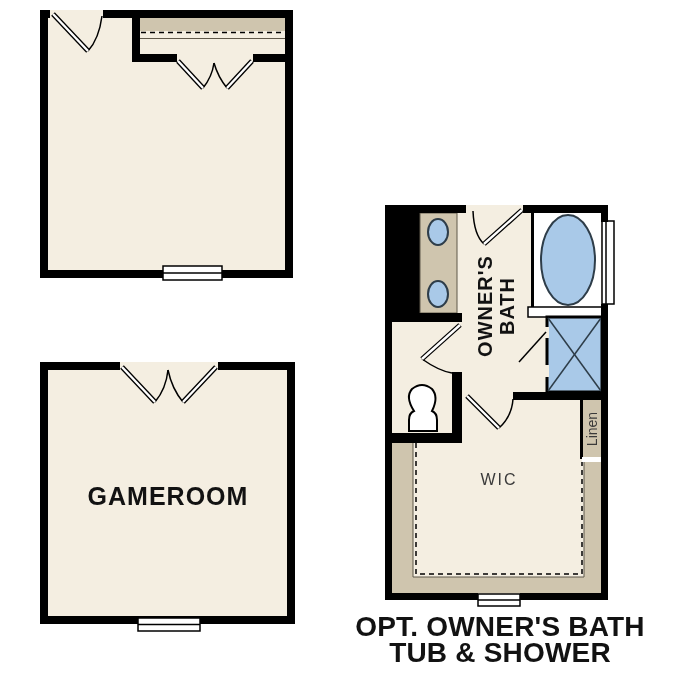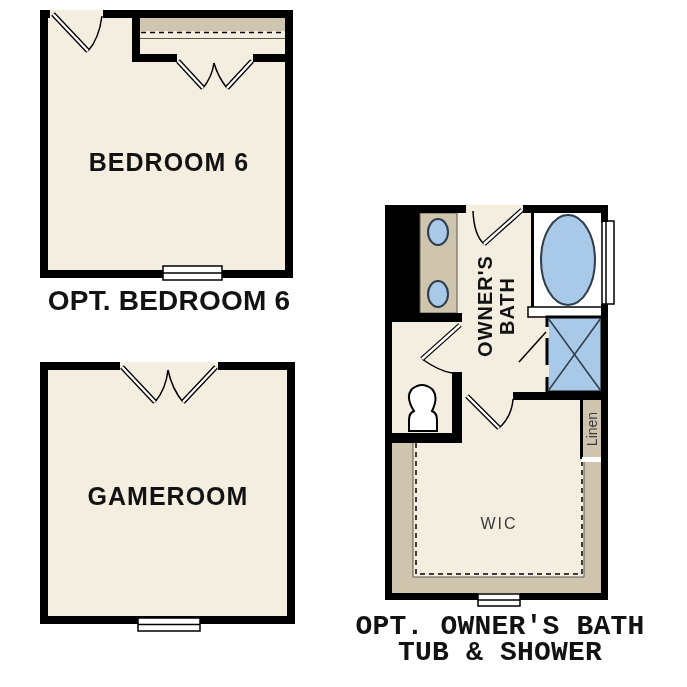--- a/index.html
+++ b/index.html
@@ -28,24 +28,24 @@
   .toilet{fill:#fff;stroke:#000;stroke-width:2;}
   .floorpatch{fill:var(--floor);}
 
   .lbl{position:absolute;color:var(--label);font-weight:bold;text-align:center;white-space:nowrap;}
   .room-label{font-size:25px;letter-spacing:1px;line-height:25px;}
   .caption{font-size:28px;letter-spacing:0.2px;line-height:26px;}
   .lbl-bedroom{left:69px;top:150px;width:200px;}
   .cap-bedroom{left:34px;top:288px;width:270px;}
   .lbl-gameroom{left:68px;top:484px;width:200px;text-align:center;}
   .cap-gameroom{left:32px;top:642px;width:270px;}
-  .cap-bath{left:340px;top:614px;width:320px;font-family:Liberation Mono, monospace;}
+  .cap-bath{left:340px;top:614px;width:320px;}
   .lbl-owners{left:432px;top:283px;width:130px;height:46px;transform:rotate(-90deg);
               font-size:20px;line-height:22px;letter-spacing:1px;}
-  .lbl-wic{left:469px;top:515px;width:60px;font-weight:normal;color:var(--label-gray);
+  .lbl-wic{left:469px;top:471px;width:60px;font-weight:normal;color:var(--label-gray);
            font-size:16px;letter-spacing:2px;}
   .lbl-linen{left:567px;top:421px;width:50px;height:16px;transform:rotate(-90deg);
              font-weight:normal;color:var(--label-gray);font-size:14px;line-height:16px;}
 </style>
 </head>
 <body>
 
 <div class="canvas">
 
   <svg width="687" height="687" viewBox="0 0 687 687">
@@ -193,22 +193,20 @@
         <rect class="wall" x="520" y="593" width="88" height="7"></rect>
       </g>
 
       <g>
         <rect class="winrect" x="478" y="594" width="42" height="12"></rect>
         <line class="thin" x1="478" y1="600" x2="520" y2="600"></line>
       </g>
     </g>
   </svg>
 
-  <div class="lbl room-label lbl-bedroom">BEDROOM 6</div>
-  <div class="lbl caption cap-bedroom">OPT. BEDROOM 6</div>
 
   <div class="lbl room-label lbl-gameroom">GAMEROOM</div>
 
   <div class="lbl lbl-owners">
     <div>OWNER'S</div>
     <div>BATH</div>
   </div>
   <div class="lbl lbl-wic">WIC</div>
   <div class="lbl lbl-linen">Linen</div>
 

